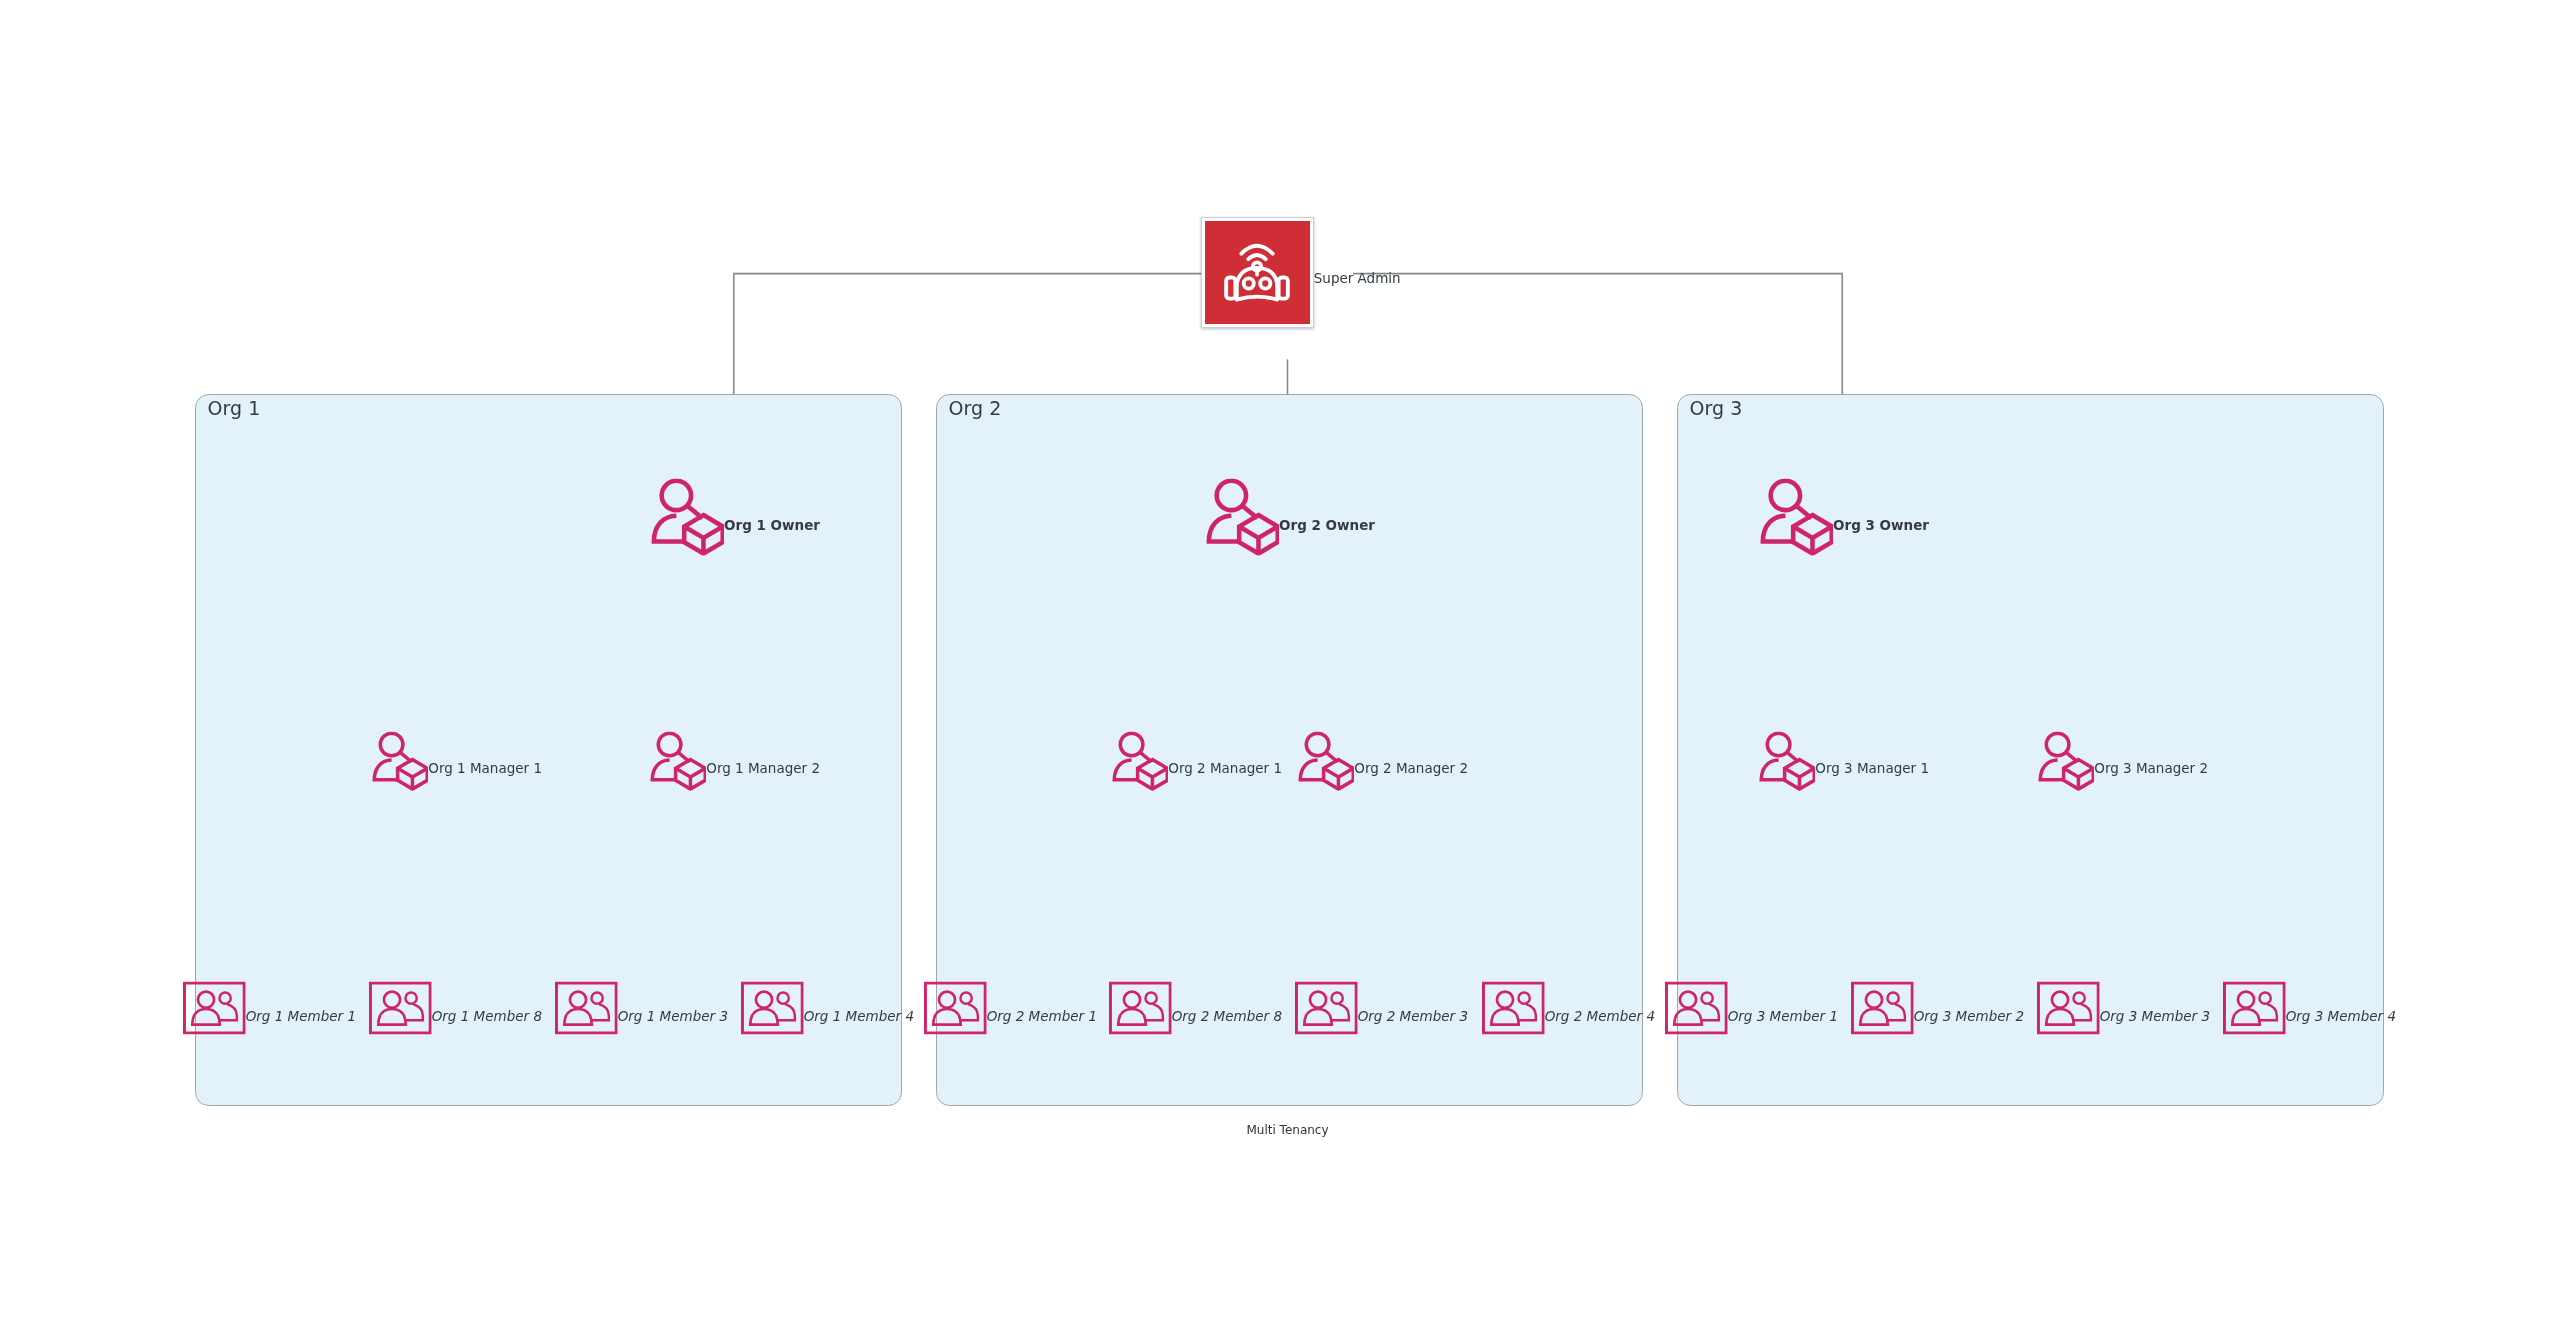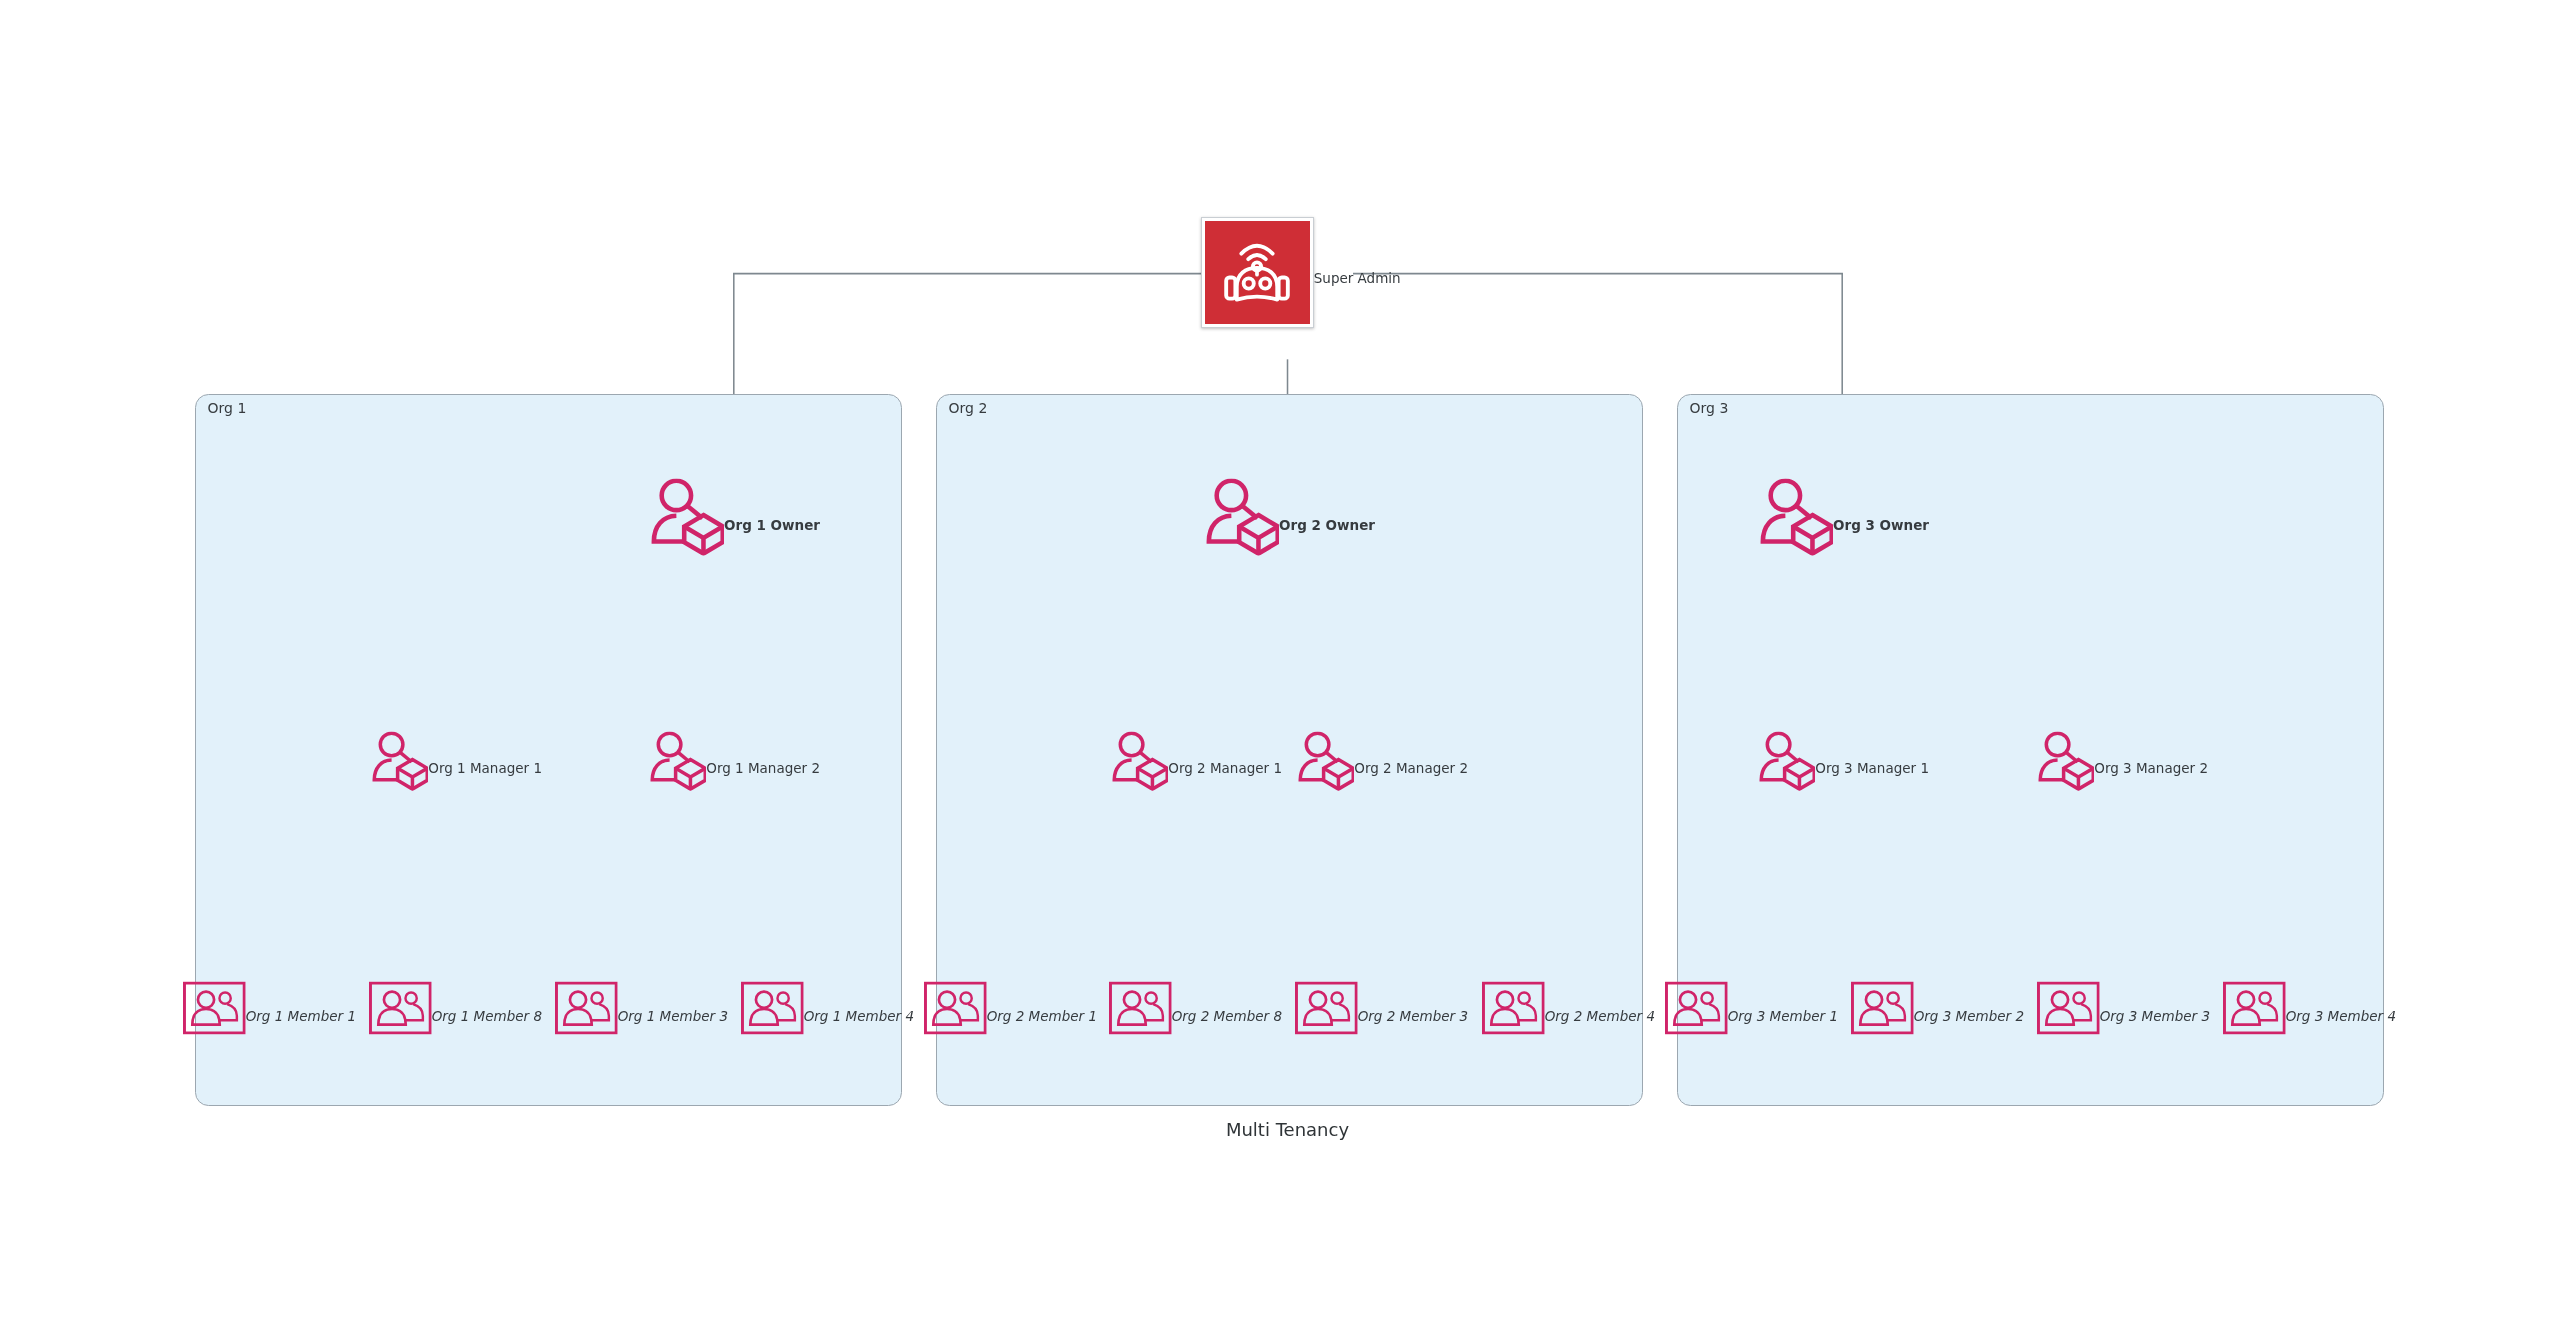--- a/index.html
+++ b/index.html
@@ -12,38 +12,38 @@
   }
   html,body{margin:0;padding:0;background:#ffffff;}
   body{font-family:"DejaVu Sans","Liberation Sans",sans-serif;color:var(--text);}
   .canvas{position:relative;width:2576px;height:1334px;background:#ffffff;overflow:hidden;}
   .edges{position:absolute;left:0;top:0;width:2576px;height:1334px;pointer-events:none;}
   .edges path{stroke:var(--edge);stroke-width:1.6;fill:none;}
   .edges polygon{fill:var(--edge);stroke:none;}
 
   .org-box{position:absolute;top:394px;width:707px;height:712px;background:var(--cluster-fill);
            border:1.3px solid var(--cluster-border);border-radius:13.5px;box-sizing:border-box;}
-  .org-label{position:absolute;left:11.6px;top:3.9px;font-size:14px;line-height:19px;color:var(--text);}
+  .org-label{position:absolute;left:11.6px;top:3.9px;font-size:19px;line-height:19px;color:var(--text);}
 
   .pnode,.mnode,.anode{position:absolute;width:173px;display:flex;align-items:center;}
   .pc{width:114px;height:114px;display:block;}
   .mc{width:123px;height:104px;display:block;}
   .nlabel{font-size:13.5px;line-height:19px;white-space:nowrap;color:var(--text);text-align:center;}
   .owner-l{margin-top:16px;font-weight:bold;}
   .mgr-l{margin-top:14.4px;}
   .mem-l{margin-top:16.4px;font-style:italic;}
   .adm-l{margin-top:12.5px;}
 
   .admin-tile{width:105px;height:103px;background:#ffffff;border:1px solid #C9CED3;padding:2.9px;
               box-shadow:0 1px 2.9px rgba(0,0,0,0.25);}
   .admin-red{width:105px;height:103px;background:var(--red);display:flex;align-items:center;justify-content:center;}
   .robot{width:92px;height:92px;display:block;}
 
   .diagram-title{position:absolute;left:1095px;top:1120px;width:385px;text-align:center;
-                 font-size:18px;line-height:20px;color:#2F3437;}
+                 font-size:12px;line-height:20px;color:#2F3437;}
   .defs-holder{position:absolute;width:0;height:0;overflow:hidden;}
 </style>
 </head>
 <body>
 
 <div class="canvas">
 
   <svg class="defs-holder" aria-hidden="true">
     <defs>
       <symbol id="person-cube" viewBox="0 0 118 118">

